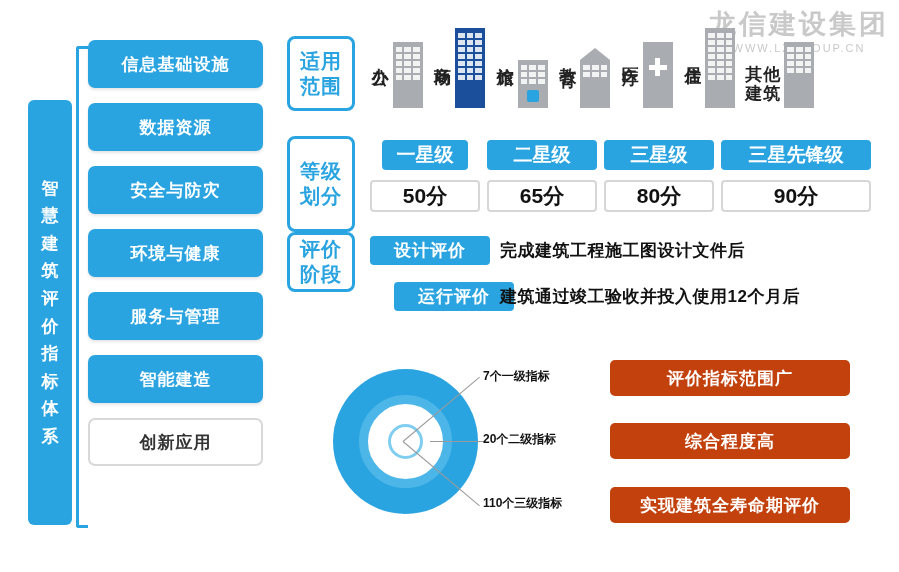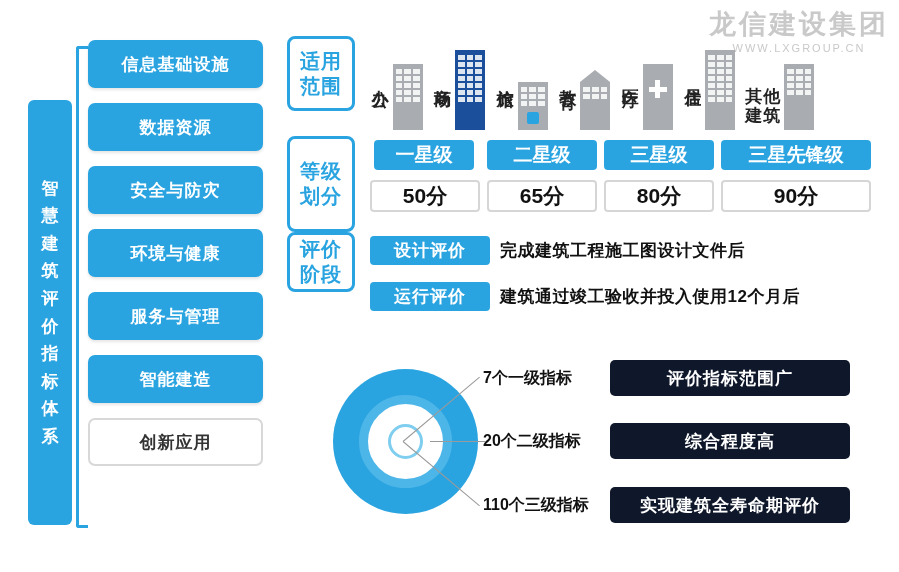--- a/index.html
+++ b/index.html
@@ -107,21 +107,21 @@
     letter-spacing: 1px;
   }
   #row-label-scope { left: 287px; top: 36px; height: 75px; }
   #row-label-grade { left: 287px; top: 136px; height: 96px; }
   #row-label-stage { left: 287px; top: 232px; height: 60px; }
 
   
   .building-row {
     position: absolute;
     left: 370px;
-    top: 44px;
+    top: 22px;
     height: 86px;
     display: flex;
     align-items: flex-end;
     gap: 0px;
   }
   .btype {
     position: relative;
     display: flex;
     align-items: flex-end;
     margin-right: 10px;
@@ -233,21 +233,21 @@
   .stage-text {
     position: absolute;
     left: 500px;
     font-size: 17px;
     font-weight: bold;
     color: #111111;
     line-height: 29px;
     letter-spacing: .5px;
   }
   #stage-pill-0 { top: 236px; }
-  #stage-pill-1 { top: 282px; }
+  #stage-pill-1 { top: 282px; margin-left: 24px; }
   #stage-text-0 { top: 236px; }
   #stage-text-1 { top: 282px; }
 
   
   .donut {
     position: absolute;
     left: 333px;
     top: 369px;
     width: 145px;
     height: 145px;
@@ -277,33 +277,33 @@
     border: 3px solid #7fcdef;
     box-sizing: border-box;
   }
   .leader {
     position: absolute;
     border-top: 1.4px solid #9a9a9a;
     transform-origin: left center;
   }
   .ind-label {
     position: absolute;
-    font-size: 16px;
+    font-size: 12px;
     font-weight: bold;
     color: #111111;
     white-space: nowrap;
   }
   #ind-label-0 { left: 483px; top: 368px; }
   #ind-label-1 { left: 483px; top: 431px; }
   #ind-label-2 { left: 483px; top: 495px; }
 
   .feature {
     position: absolute;
     height: 36px;
-    background: #0f172a;
+    background: #c2410c;
     border-radius: 5px;
     color: #ffffff;
     font-size: 17px;
     font-weight: bold;
     display: flex;
     align-items: center;
     justify-content: center;
     letter-spacing: 1px;
   }
   #feature-0 { left: 610px; top: 360px; width: 240px; }
@@ -536,21 +536,21 @@
       </div>
     </div>
 
   </div>
 
   <div class="rowlabel" id="row-label-grade">
     <span>等级</span>
     <span>划分</span>
   </div>
 
-  <div class="grade-head" style="left:374px;  width:100px;">一星级</div>
+  <div class="grade-head" style="left:382px;  width:86px;">一星级</div>
   <div class="grade-head" style="left:487px;  width:110px;">二星级</div>
   <div class="grade-head" style="left:604px;  width:110px;">三星级</div>
   <div class="grade-head" style="left:721px;  width:150px;">三星先锋级</div>
 
   <div class="grade-val" style="left:370px;  width:110px;">50分</div>
   <div class="grade-val" style="left:487px;  width:110px;">65分</div>
   <div class="grade-val" style="left:604px;  width:110px;">80分</div>
   <div class="grade-val" style="left:721px;  width:150px;">90分</div>
 
   <div class="rowlabel" id="row-label-stage">

